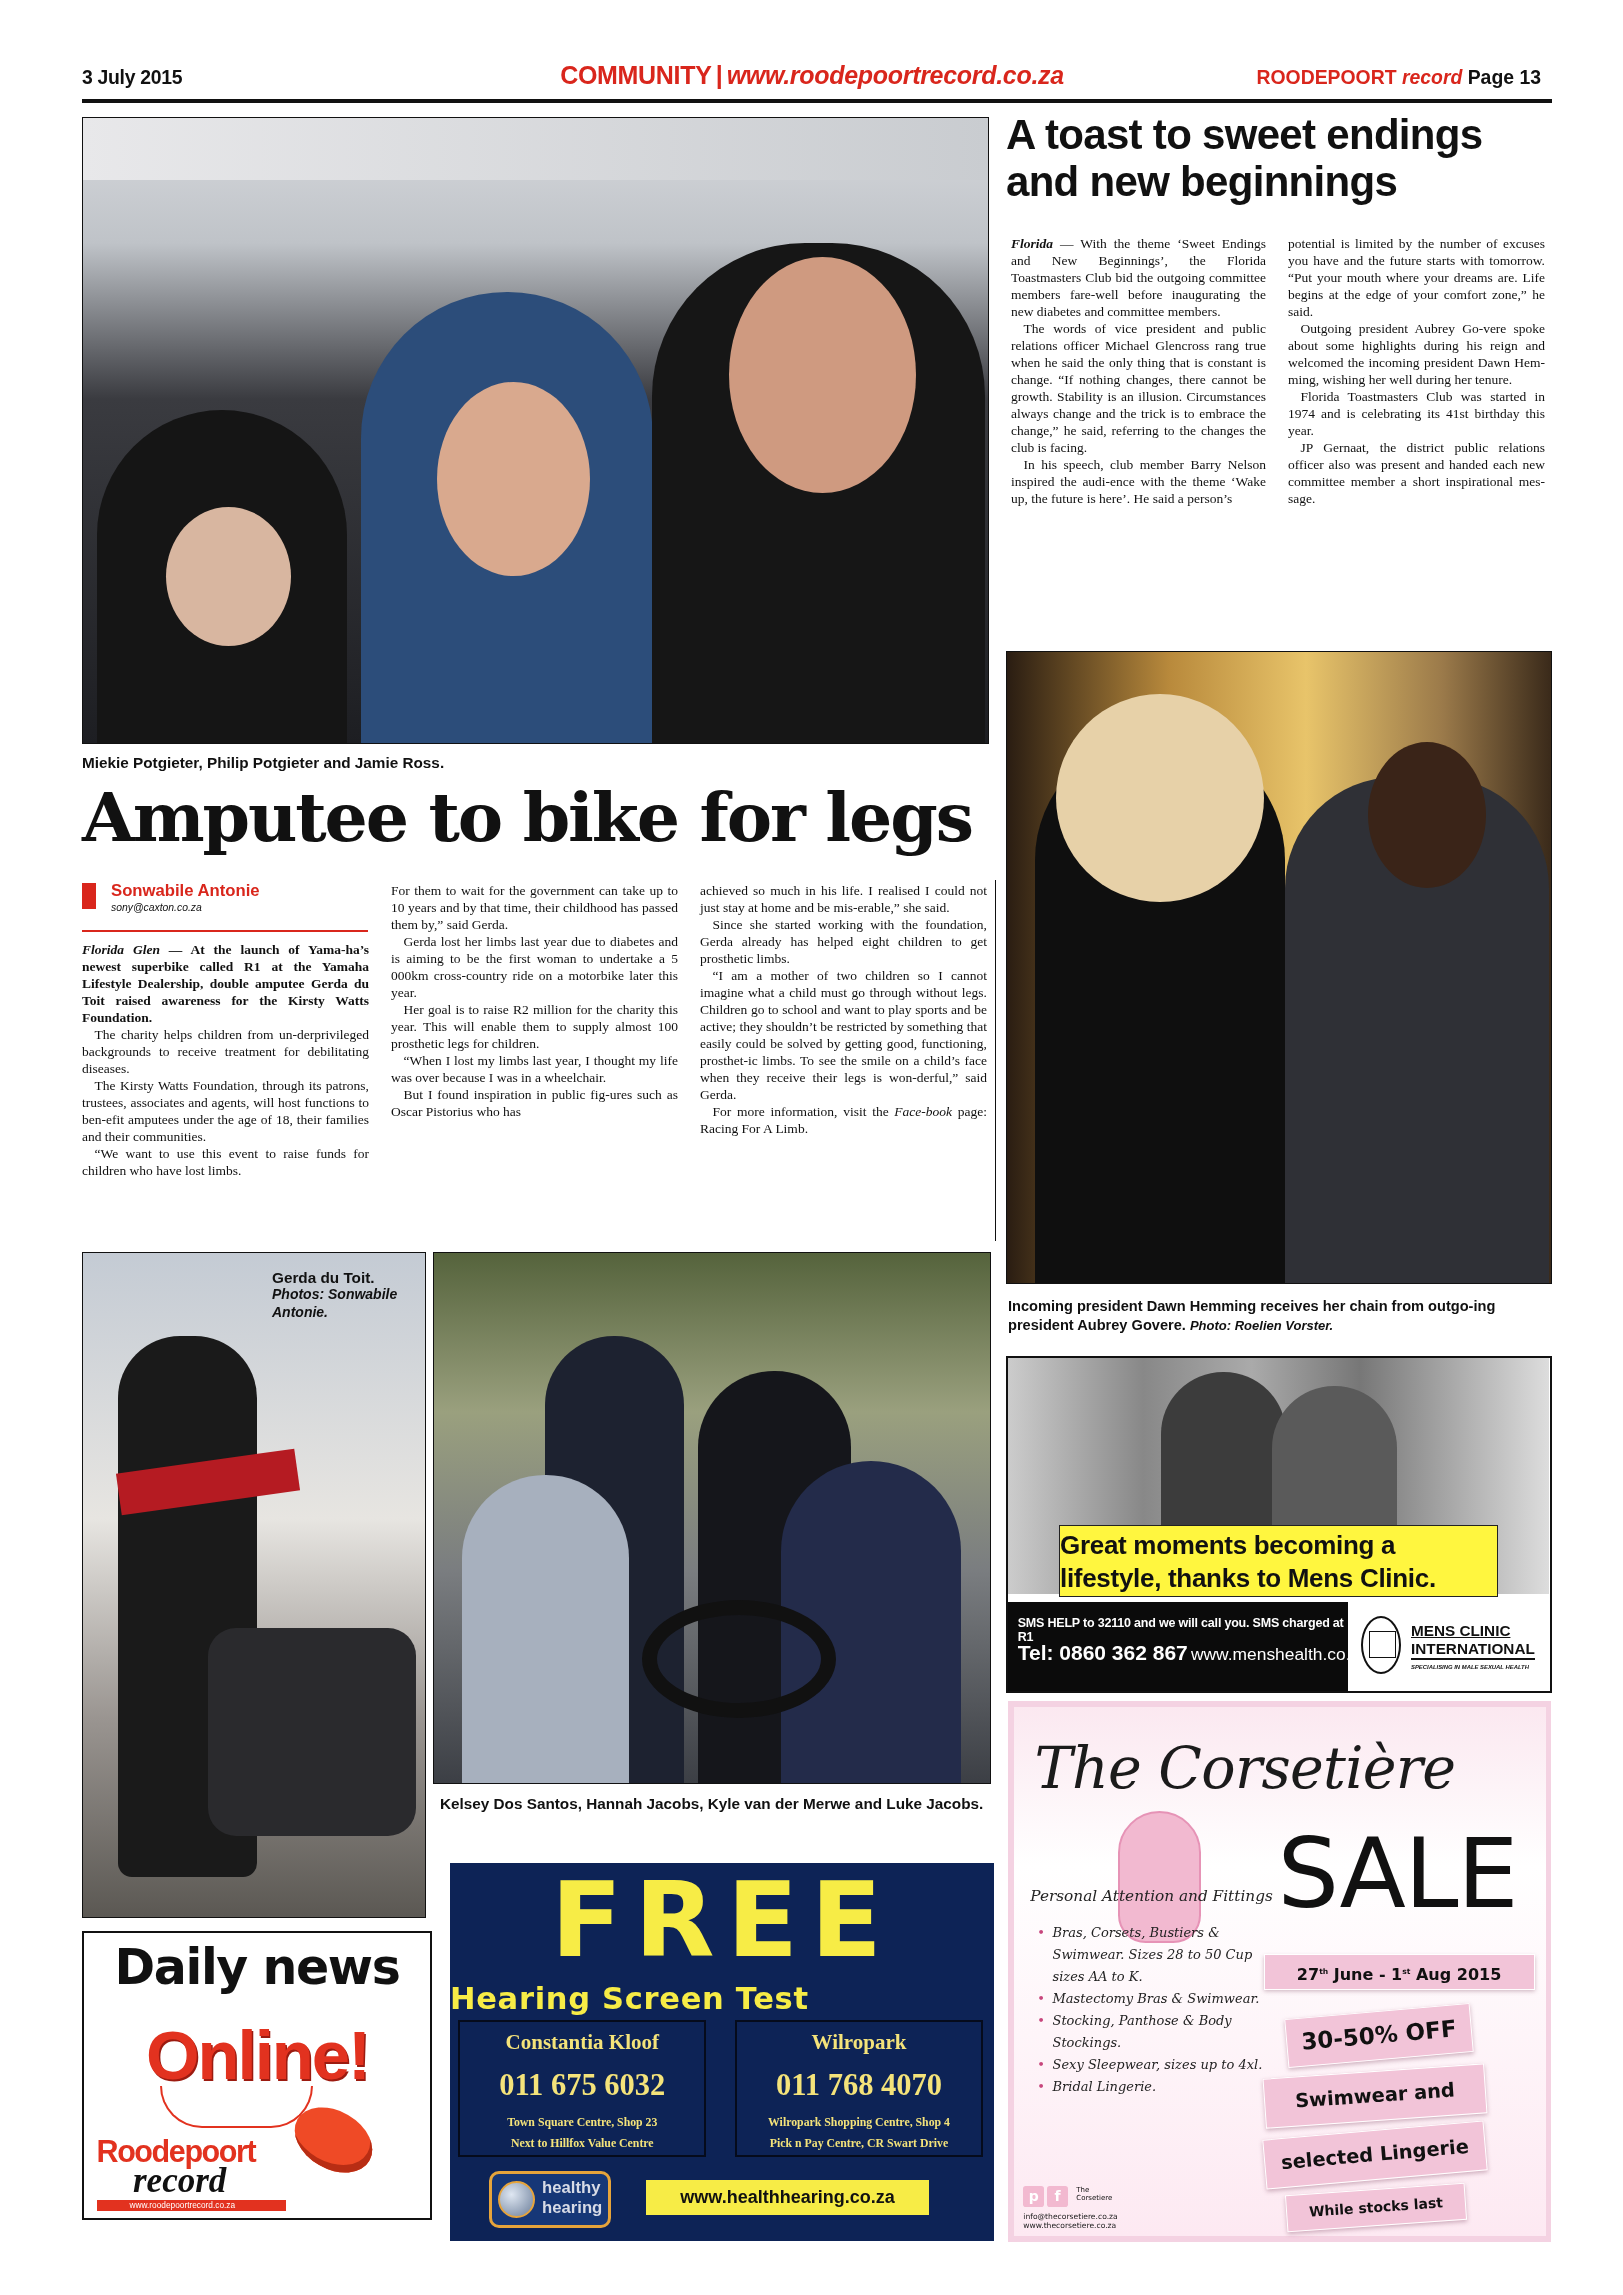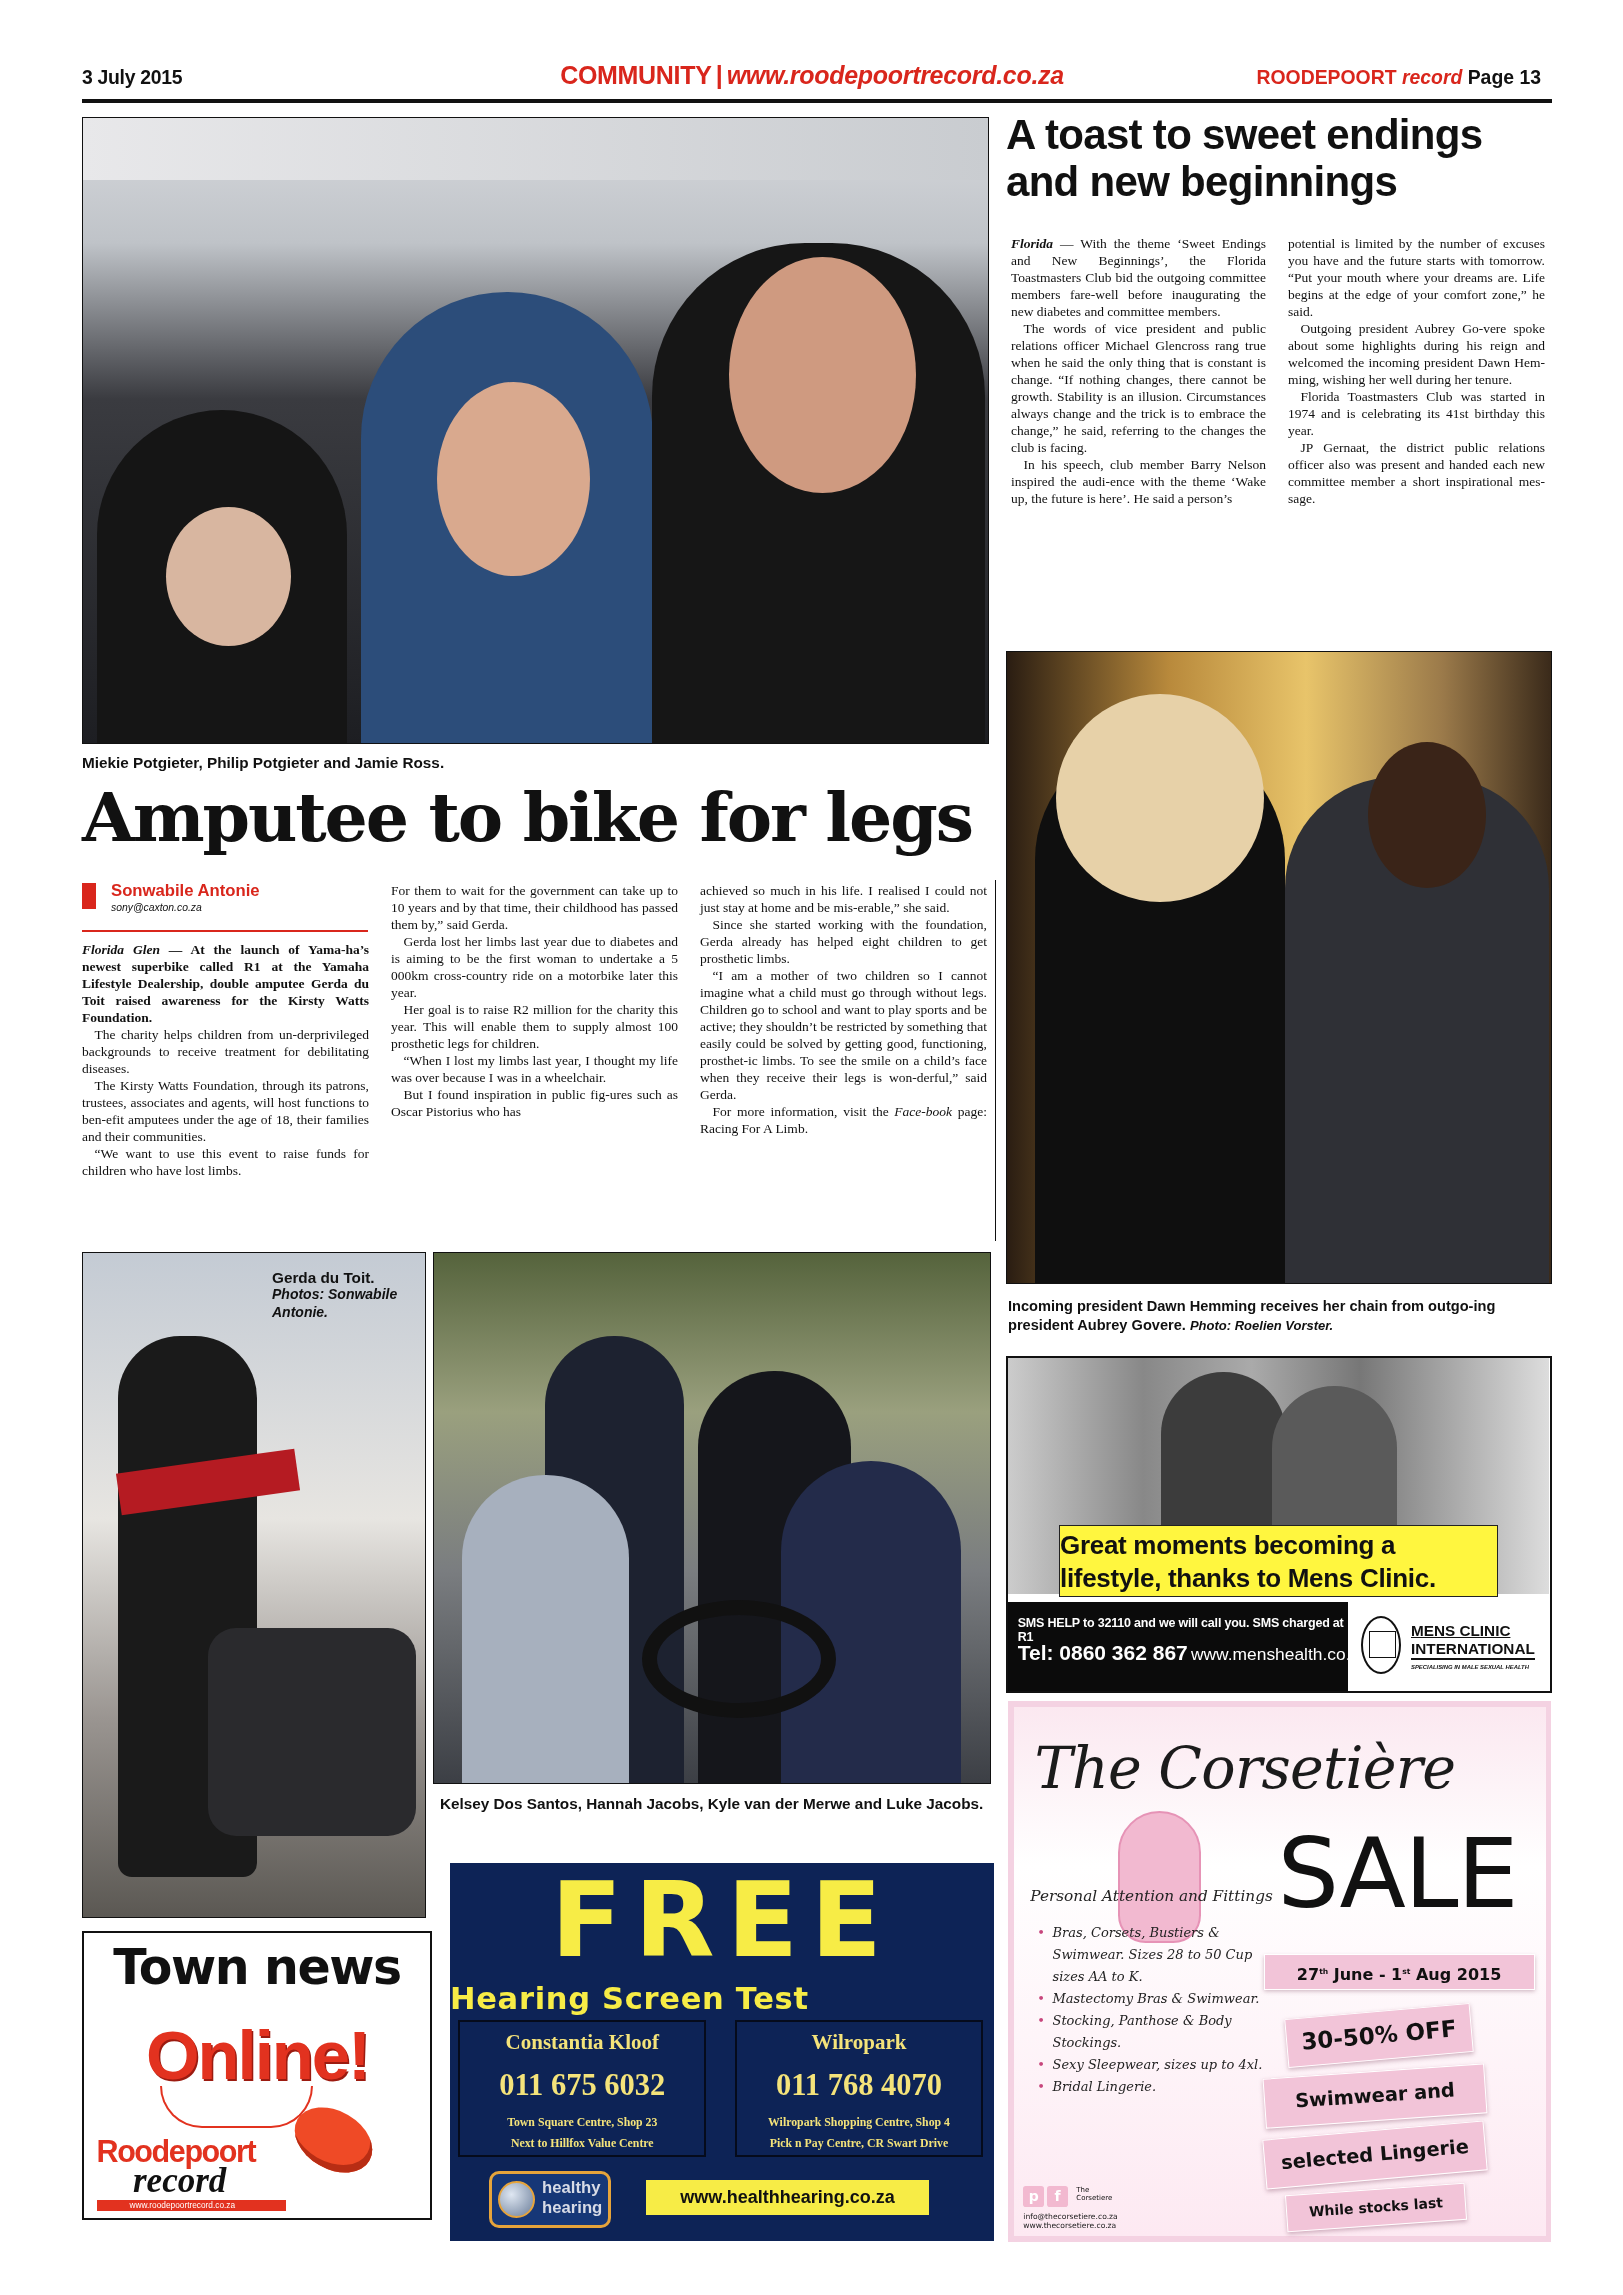--- a/index.html
+++ b/index.html
@@ -235,21 +235,21 @@
 <div class="abs photo photo-kids">
   <div class="abs k1"></div>
   <div class="abs k2"></div>
   <div class="abs k3"></div>
   <div class="abs k4"></div>
   <div class="abs wheel"></div>
 </div>
 <div class="abs cap cap-kids">Kelsey Dos Santos, Hannah Jacobs, Kyle van der Merwe and Luke Jacobs.</div>
 
 <div class="abs ad-daily">
-  <div class="title">Town news</div>
+  <div class="title">Daily news</div>
   <div class="online">Online!</div>
   <div class="cable"></div>
   <div class="mouse"></div>
   <div class="logo">Roodepoort</div>
   <div class="logo2">record</div>
   <div class="urlbar">www.roodepoortrecord.co.za</div>
 </div>
 
 <div class="abs ad-hearing">
   <div class="free">FREE</div>

